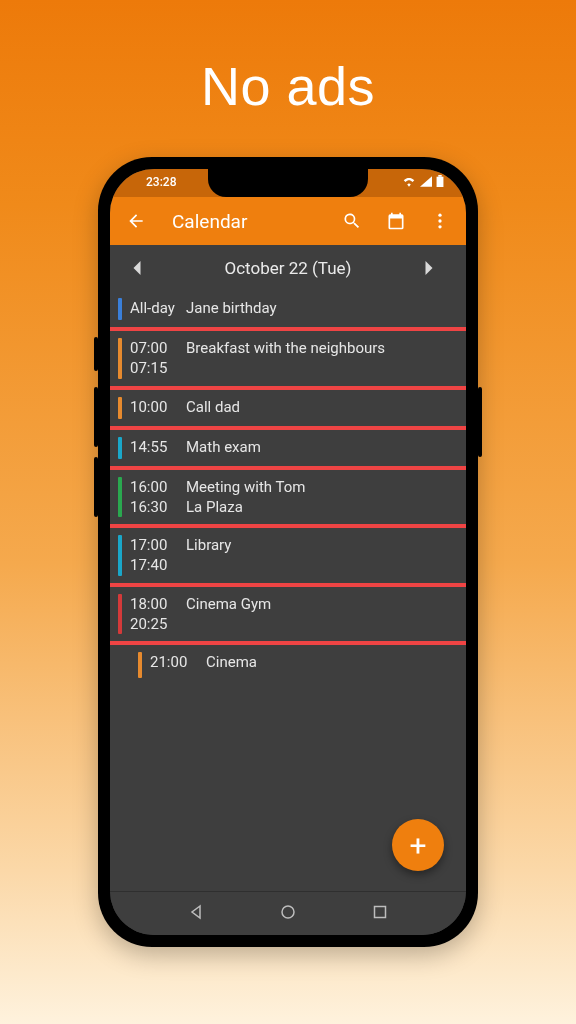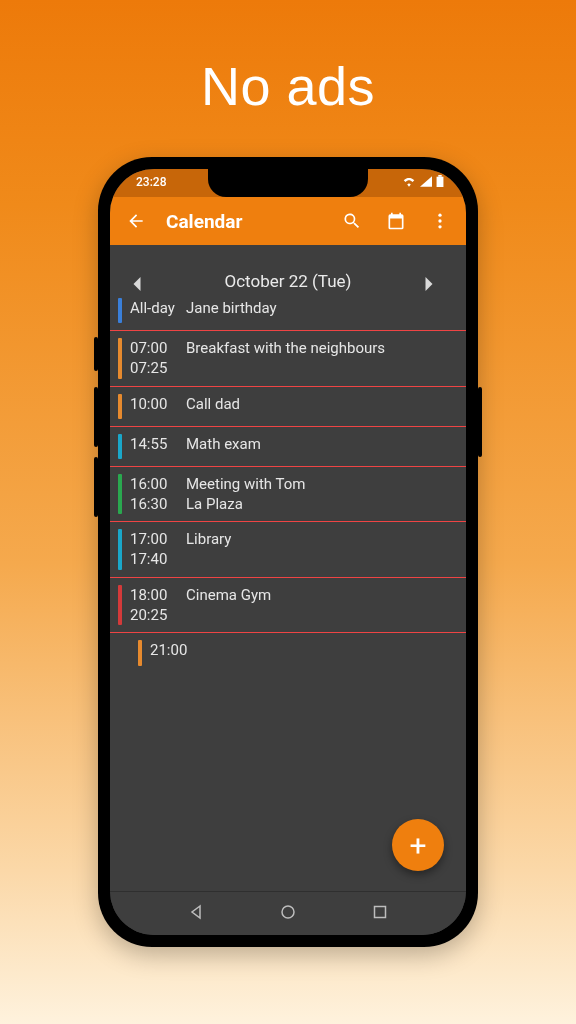--- a/index.html
+++ b/index.html
@@ -57,50 +57,50 @@
   .status-bar {
     height: 28px;
     background: #c76609;
     display: flex;
     align-items: center;
     color: #fff;
     font-size: 12px;
     padding: 0 18px;
     position: relative;
   }
-  .status-time { position: absolute; left: 26px; top: 6px; font-weight:500; }
+  .status-time { position: absolute; left: 36px; top: 6px; font-weight:500; }
   .status-icons { position: absolute; right: 22px; top: 6px; display:flex; gap:4px; align-items:center; }
   .app-bar {
     height: 48px;
     background: #ef7f0e;
     display: flex;
     align-items: center;
     padding: 0 14px;
     color: #fff;
     gap: 18px;
   }
-  .app-bar .title { font-size: 19px; font-weight:700; flex:1; }
+  .app-bar .title { font-size: 19px; font-weight:400; flex:1; margin-left:6px; }
   .icon-btn { width:24px; height:24px; display:flex; align-items:center; justify-content:center; cursor:pointer; }
   .app-bar .right-icons { display:flex; gap:20px; align-items:center; }
   .date-nav {
     height: 46px;
     display:flex;
-    align-items:flex-end;
+    align-items:center;
     justify-content:space-between;
     padding: 0 22px;
     color:#eaeaea;
     font-size:17px;
   }
   .chev { font-size:16px; color:#eaeaea; cursor:pointer; width:20px; text-align:center; }
   .events { flex:1; overflow:hidden; }
   .event-row {
     display:flex;
     align-items:flex-start;
     padding: 7px 10px 7px 8px;
-    border-bottom: 1px solid #ef4444;
+    border-bottom: 4px solid #ef4444;
     color:#e6e6e6;
     font-size:15px;
     min-height: 40px;
   }
   .event-row:last-child { border-bottom:none;margin-left:20px; }
   .color-bar { width:4px; align-self:stretch; margin-right:8px; border-radius:1px; }
   .time-col { width:56px; display:flex; flex-direction:column; line-height:1.35; }
   .title-col { flex:1; display:flex; flex-direction:column; line-height:1.35; }
   .fab {
     position:absolute;
@@ -206,21 +206,21 @@
             <span>All-day</span>
           </div>
           <div class="title-col">
             <span>Jane birthday</span>
           </div>
         </div>
         <div class="event-row">
           <div class="color-bar" style="background: rgb(231, 138, 46);"></div>
           <div class="time-col">
             <span>07:00</span>
-            <span>07:25</span>
+            <span>07:15</span>
           </div>
           <div class="title-col">
             <span>Breakfast with the neighbours</span>
           </div>
         </div>
         <div class="event-row">
           <div class="color-bar" style="background: rgb(231, 138, 46);"></div>
           <div class="time-col">
             <span>10:00</span>
           </div>
@@ -265,20 +265,23 @@
             <span>20:25</span>
           </div>
           <div class="title-col">
             <span>Cinema Gym</span>
           </div>
         </div>
         <div class="event-row">
           <div class="color-bar" style="background: rgb(231, 138, 46);"></div>
           <div class="time-col">
             <span>21:00</span>
+          </div>
+          <div class="title-col">
+            <span>Cinema</span>
           </div>
         </div>
       </div>
 
     <div class="fab">
       <span>+</span>
     </div>
 
     <div class="nav-bar">
       <div class="nav-btn">

